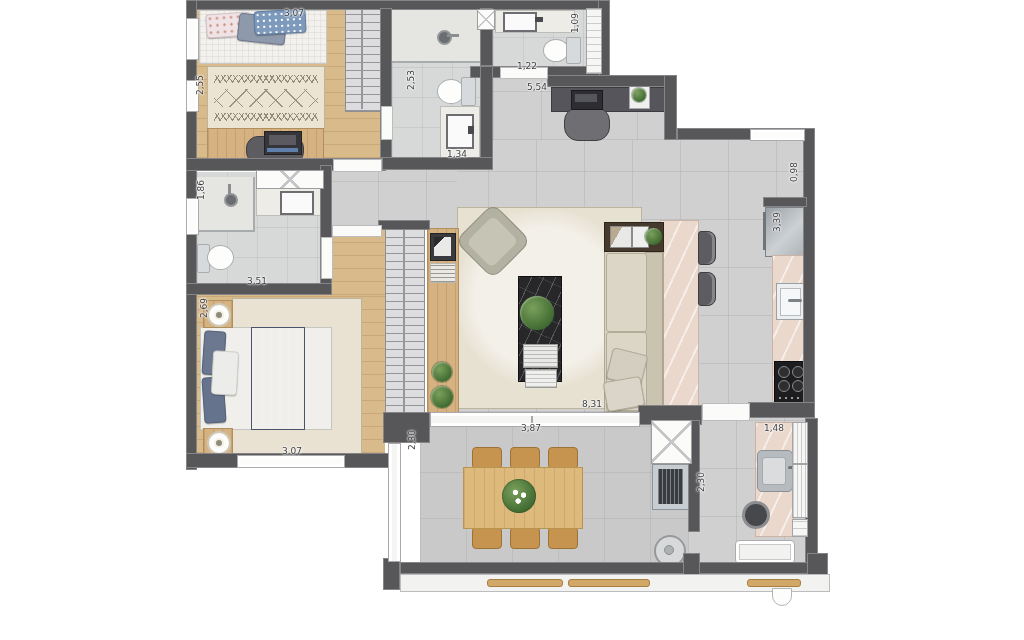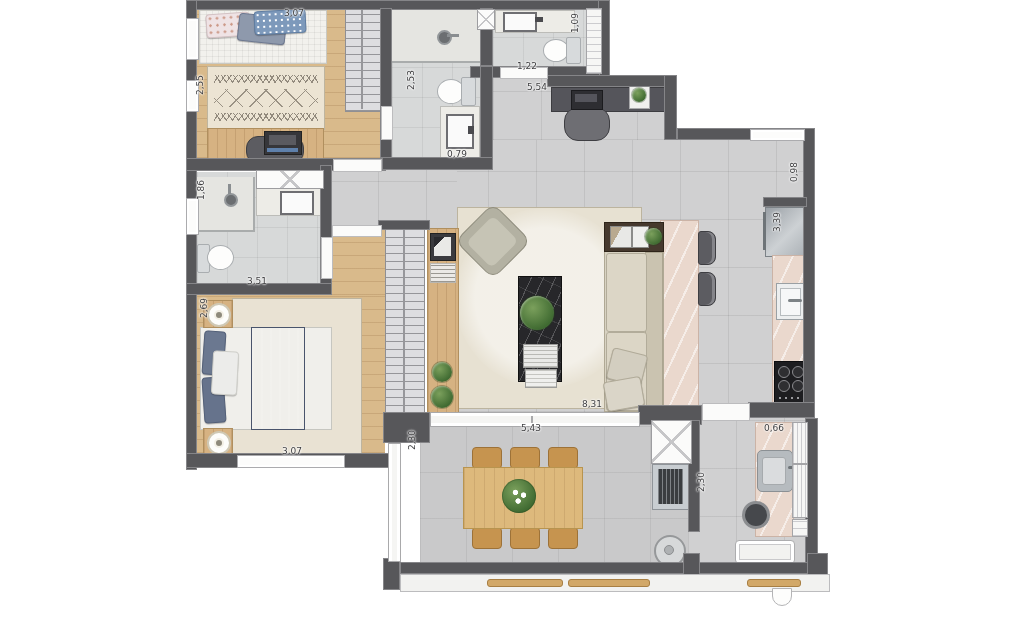--- a/index.html
+++ b/index.html
@@ -268,28 +268,28 @@
   <div class="abs" style="left:568px;top:579px;width:80px;height:6px;background:#d2a868;border:1px solid #a87f43;border-radius:3px;z-index:22;"></div>
   <div class="abs" style="left:747px;top:579px;width:52px;height:6px;background:#d2a868;border:1px solid #a87f43;border-radius:3px;z-index:22;"></div>
   <div class="abs" style="left:772px;top:588px;width:18px;height:16px;background:#fdfdfc;border:1px solid #b4b4b6;border-radius:0 0 10px 10px;z-index:22;"></div>
 
   <div class="abs xbox" style="left:477px;top:9px;width:16px;height:19px;"></div>
   <div class="abs cabv" style="left:586px;top:8px;width:14px;height:64px;"></div>
 
 <div class="dim" style="left: 284px; top: 8px;">3,07</div>
     <div class="dim v" style="left: 195px; top: 95px;">2,55</div>
     <div class="dim v" style="left: 406px; top: 90px;">2,53</div>
-    <div class="dim" style="left: 447px; top: 149px;">0,79</div>
+    <div class="dim" style="left: 447px; top: 149px;">1,34</div>
     <div class="dim v" style="left: 570px; top: 33px;">1,09</div>
     <div class="dim" style="left: 517px; top: 61px;">1,22</div>
     <div class="dim" style="left: 527px; top: 82px;">5,54</div>
     <div class="dim v" style="left: 789px; top: 182px;">0,98</div>
     <div class="dim v" style="left: 772px; top: 232px;">3,39</div>
     <div class="dim v" style="left: 196px; top: 200px;">1,86</div>
     <div class="dim" style="left: 247px; top: 276px;">3,51</div>
     <div class="dim v" style="left: 199px; top: 318px;">2,69</div>
     <div class="dim" style="left: 282px; top: 446px;">3,07</div>
     <div class="dim" style="left: 582px; top: 399px;">8,31</div>
-    <div class="dim" style="left: 521px; top: 423px;">5,43</div>
+    <div class="dim" style="left: 521px; top: 423px;">3,87</div>
     <div class="dim v" style="left: 407px; top: 450px;">2,30</div>
     <div class="dim v" style="left: 696px; top: 492px;">2,30</div>
-    <div class="dim" style="left: 764px; top: 423px;">0,66</div>
+    <div class="dim" style="left: 764px; top: 423px;">1,48</div>
   </div>
 
 </body></html>

